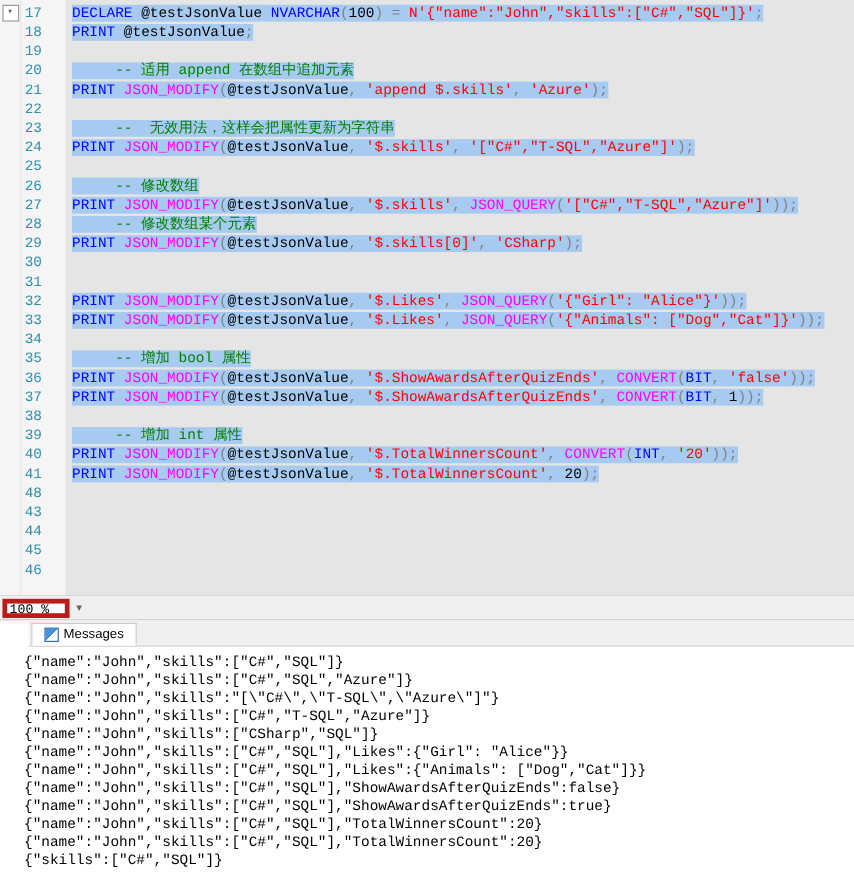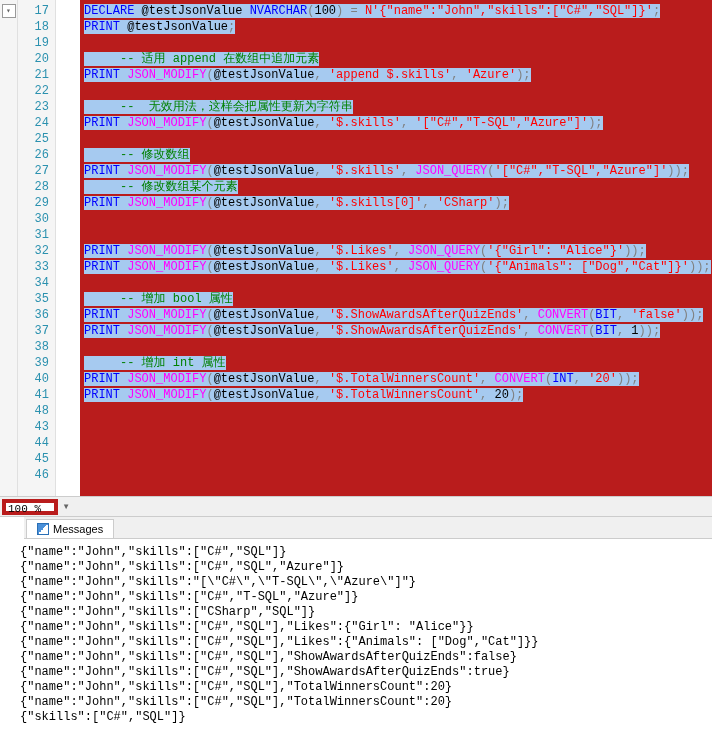--- a/index.html
+++ b/index.html
@@ -32,35 +32,34 @@
       margin: 1px auto;
       font-size: 8px;
       text-align: center;
       line-height: 11px;
       color: #666;
     }
     .line-numbers {
       width: 38px;
       background: #f5f5f5;
       text-align: right;
-      padding: 3px 6px 3px 0;
+      padding: 3px 20px 3px 0;
       color: #2b91af;
       font-size: 12px;
       line-height: 16px;
       border-right: 1px solid #e0e0e0;
       user-select: none;
     }
     .line-numbers div { height: 16px; }
     .code-area {
       flex: 1;
       padding: 3px 0 3px 4px;
       line-height: 16px;
-      background: #b91c1c;
+      background: #e5e5e5;
       overflow: hidden;
-      margin-left: 24px;
     }
     .code-line {
       height: 16px;
       white-space: pre;
     }
     .highlighted {
       background: #a6caf0;
     }
     .kw { color: #0000ff; }
     .fn { color: #ff00ff; }

